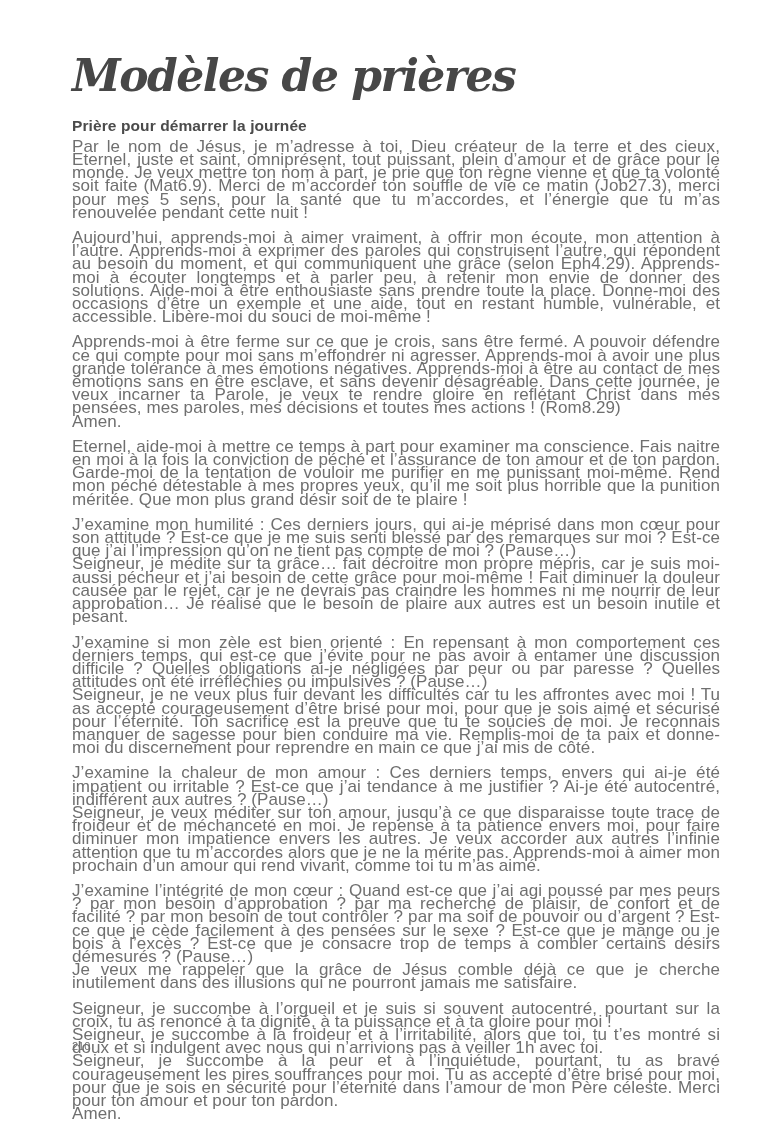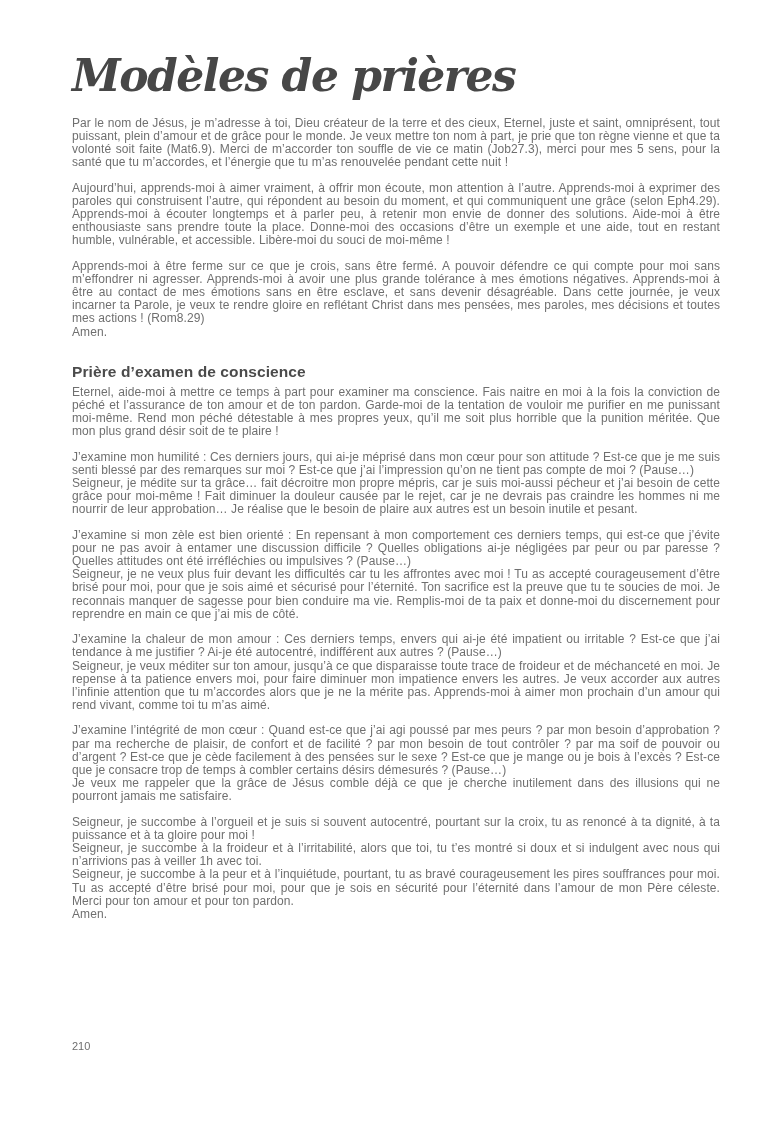--- a/index.html
+++ b/index.html
@@ -36,21 +36,21 @@
     font-size: 15.5px;
     font-weight: 700;
     color: #4b4b4b;
     letter-spacing: 0.1px;
     margin: 24px 0 5px 0;
   }
   section:first-of-type h2.section-heading {
     margin-top: 0;
   }
   p.body-para {
-    font-size: 12px;
+    font-size: 17px;
     line-height: 13.2px;
     letter-spacing: 0.08px;
     color: #6f6f6f;
     text-align: justify;
     hyphens: auto;
     -webkit-hyphens: auto;
     margin: 0 0 12px 0;
   }
   .page-number {
     position: absolute;
@@ -61,26 +61,26 @@
   }
 </style>
 </head>
 <body>
 
 <div class="page">
   <h1 class="doc-title">Modèles de prières</h1>
 
   <div id="sections">
       <section>
+        <h2 class="section-heading">Prière pour démarrer la journée</h2>
         <p class="body-para">Par le nom de Jésus, je m’adresse à toi, Dieu créateur de la terre et des cieux, Eternel, juste et saint, omniprésent, tout puissant, plein d’amour et de grâce pour le monde. Je veux mettre ton nom à part, je prie que ton règne vienne et que ta volonté soit faite (Mat6.9). Merci de m’accorder ton souffle de vie ce matin (Job27.3), merci pour mes 5 sens, pour la santé que tu m’accordes, et l’énergie que tu m’as renouvelée pendant cette nuit !</p>
         <p class="body-para">Aujourd’hui, apprends-moi à aimer vraiment, à offrir mon écoute, mon attention à l’autre. Apprends-moi à exprimer des paroles qui construisent l’autre, qui répondent au besoin du moment, et qui communiquent une grâce (selon Eph4.29). Apprends-moi à écouter longtemps et à parler peu, à retenir mon envie de donner des solutions. Aide-moi à être enthousiaste sans prendre toute la place. Donne-moi des occasions d’être un exemple et une aide, tout en restant humble, vulnérable, et accessible. Libère-moi du souci de moi-même !</p>
         <p class="body-para">Apprends-moi à être ferme sur ce que je crois, sans être fermé. A pouvoir défendre ce qui compte pour moi sans m’effondrer ni agresser. Apprends-moi à avoir une plus grande tolérance à mes émotions négatives. Apprends-moi à être au contact de mes émotions sans en être esclave, et sans devenir désagréable. Dans cette journée, je veux incarner ta Parole, je veux te rendre gloire en reflétant Christ dans mes pensées, mes paroles, mes décisions et toutes mes actions ! (Rom8.29)<br>Amen.</p>
       </section>
       <section>
-        <h2 class="section-heading">Prière d’examen de conscience</h2>
         <p class="body-para">Eternel, aide-moi à mettre ce temps à part pour examiner ma conscience. Fais naitre en moi à la fois la conviction de péché et l’assurance de ton amour et de ton pardon. Garde-moi de la tentation de vouloir me purifier en me punissant moi-même. Rend mon péché détestable à mes propres yeux, qu’il me soit plus horrible que la punition méritée.  Que mon plus grand désir soit de te plaire !</p>
         <p class="body-para">J’examine mon humilité : Ces derniers jours, qui ai-je méprisé dans mon cœur pour son attitude ? Est-ce que je me suis senti blessé par des remarques sur moi ? Est-ce que j’ai l’impression qu’on ne tient pas compte de moi ? (Pause…)<br>Seigneur, je médite sur ta grâce… fait décroitre mon propre mépris, car je suis moi-aussi pécheur et j’ai besoin de cette grâce pour moi-même ! Fait diminuer la douleur causée par le rejet, car je ne devrais pas craindre les hommes ni me nourrir de leur approbation… Je réalise que le besoin de plaire aux autres est un besoin inutile et pesant.</p>
         <p class="body-para">J’examine si mon zèle est bien orienté : En repensant à mon comportement ces derniers temps, qui est-ce que j’évite pour ne pas avoir à entamer une discussion difficile ? Quelles obligations ai-je négligées par peur ou par paresse ? Quelles attitudes ont été irréfléchies ou impulsives ? (Pause…)<br>Seigneur, je ne veux plus fuir devant les difficultés car tu les affrontes avec moi ! Tu as accepté courageusement d’être brisé pour moi, pour que je sois aimé et sécurisé pour l’éternité. Ton sacrifice est la preuve que tu te soucies de moi. Je reconnais manquer de sagesse pour bien conduire ma vie. Remplis-moi de ta paix et donne-moi du discernement pour reprendre en main ce que j’ai mis de côté.</p>
         <p class="body-para">J’examine la chaleur de mon amour : Ces derniers temps, envers qui ai-je été impatient ou irritable ? Est-ce que j’ai tendance à me justifier ? Ai-je été autocentré, indifférent aux autres ? (Pause…)<br>Seigneur, je veux méditer sur ton amour, jusqu’à ce que disparaisse toute trace de froideur et de méchanceté en moi. Je repense à ta patience envers moi, pour faire diminuer mon impatience envers les autres. Je veux accorder aux autres l’infinie attention que tu m’accordes alors que je ne la mérite pas. Apprends-moi à aimer mon prochain d’un amour qui rend vivant, comme toi tu m’as aimé.</p>
         <p class="body-para">J’examine l’intégrité de mon cœur : Quand est-ce que j’ai agi poussé par mes peurs ? par mon besoin d’approbation ? par ma recherche de plaisir, de confort et de facilité ? par mon besoin de tout contrôler ? par ma soif de pouvoir ou d’argent ?  Est-ce que je cède facilement à des pensées sur le sexe ? Est-ce que je mange ou je bois à l’excès ? Est-ce que je consacre trop de temps à combler certains désirs démesurés ? (Pause…)<br>Je veux me rappeler que la grâce de Jésus comble déjà ce que je cherche inutilement dans des illusions qui ne pourront jamais me satisfaire.</p>
         <p class="body-para">Seigneur, je succombe à l’orgueil et je suis si souvent autocentré, pourtant sur la croix, tu as renoncé à ta dignité, à ta puissance et à ta gloire pour moi !<br>Seigneur, je succombe à la froideur et à l’irritabilité, alors que toi, tu t’es montré si doux et si indulgent avec nous qui n’arrivions pas à veiller 1h avec toi.<br>Seigneur, je succombe à la peur et à l’inquiétude, pourtant, tu as bravé courageusement les pires souffrances pour moi. Tu as accepté d’être brisé pour moi, pour que je sois en sécurité pour l’éternité dans l’amour de mon Père céleste. Merci pour ton amour et pour ton pardon.<br>Amen.</p>
       </section>
     </div>
 
   <div class="page-number">210</div>

